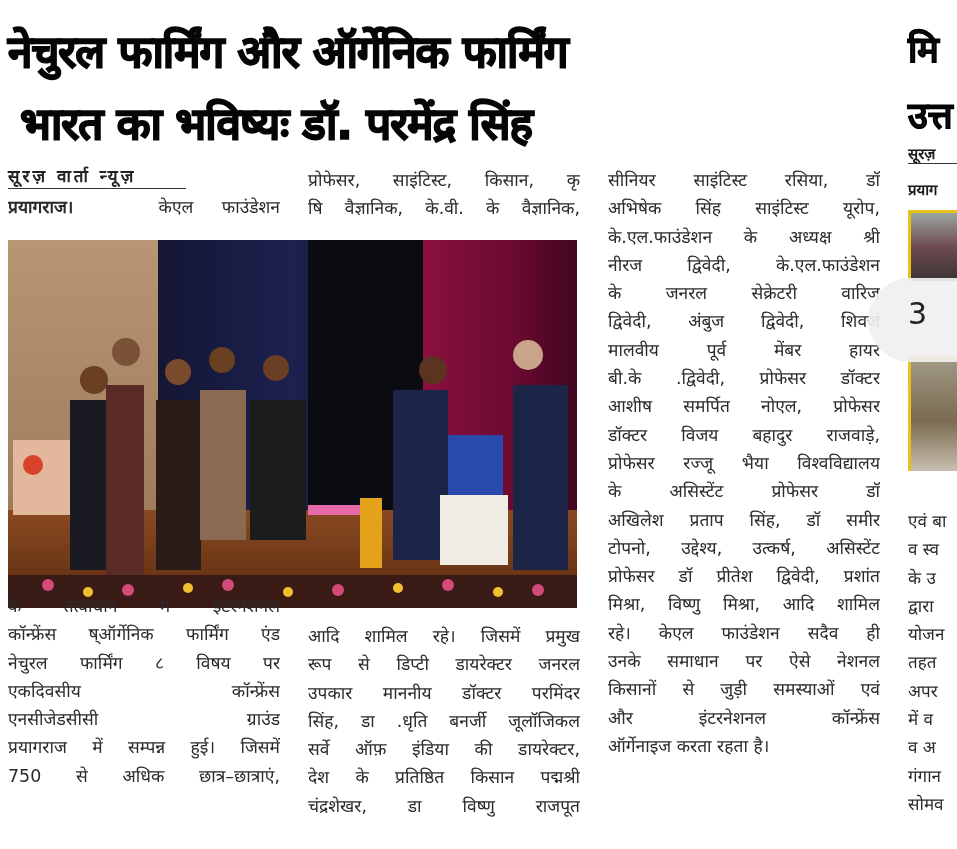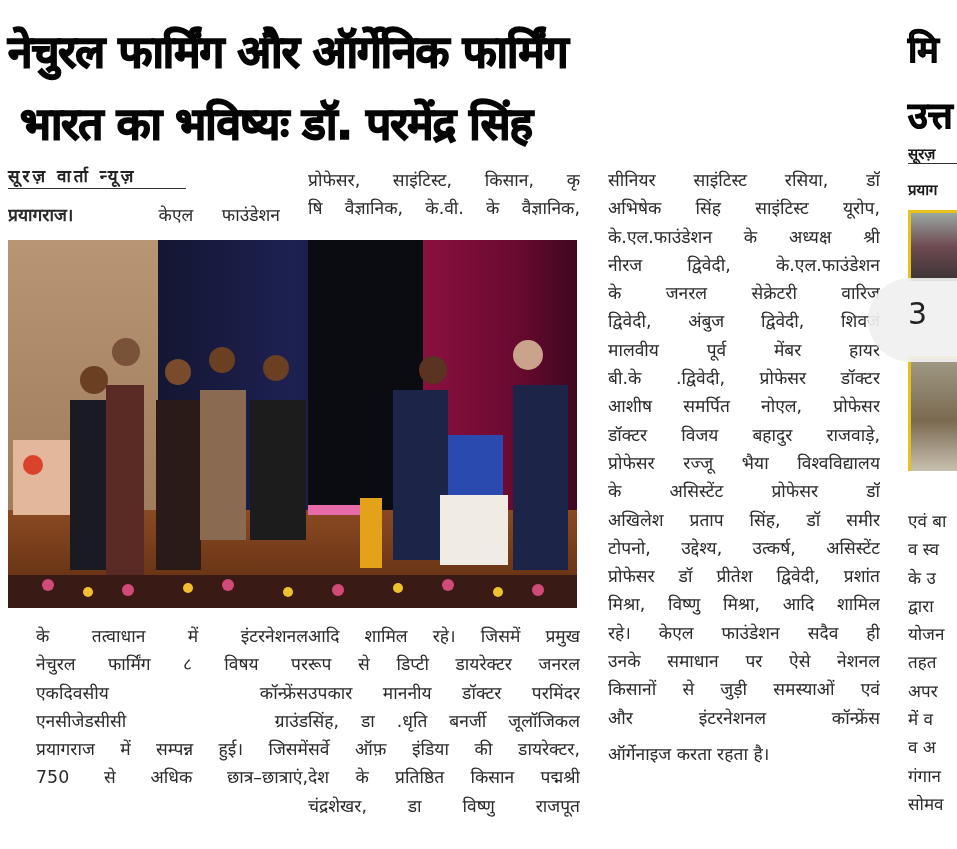--- a/index.html
+++ b/index.html
@@ -13,21 +13,21 @@
     font-family:"DejaVu Sans", sans-serif; font-size:44px; line-height:52px;
     letter-spacing:-1px; white-space:nowrap; -webkit-text-stroke:1.4px #050505;
   }
   #hl1 { top:26px; }
   #hl2 { top:98px;margin-left:12px; }
   .col {
     position:absolute; font-size:17.4px; line-height:28.3px; color:#2a2a2a;
     text-align:justify; text-align-last:justify; overflow:hidden;
   }
   .col .line { display:block; white-space:nowrap; text-align-last:justify; text-align:justify; height:28.3px; }
-  .col .line.last { text-align-last:left;margin-top:8px; }
+  .col .line.last { text-align-last:left; }
   .byline {
     position:absolute; left:8px; top:164px; font-size:17px; font-weight:bold; color:#222;
     border-bottom:1.5px solid #333; width:178px; line-height:24px; letter-spacing:3px;
   }
   .dateline-strong { font-weight:bold; }
   .photo {
     position:absolute; left:8px; top:240px; width:569px; height:368px; overflow:hidden;
     background:#6b3a1e;
   }
   .photo svg { display:block; }
@@ -147,22 +147,23 @@
   <span class="line">टोपनो, उद्देश्य, उत्कर्ष, असिस्टेंट</span>
   <span class="line">प्रोफेसर डॉ प्रीतेश द्विवेदी, प्रशांत</span>
   <span class="line">मिश्रा, विष्णु मिश्रा, आदि शामिल</span>
   <span class="line">रहे। केएल फाउंडेशन सदैव ही</span>
   <span class="line">उनके समाधान पर ऐसे नेशनल</span>
   <span class="line">किसानों से जुड़ी समस्याओं एवं</span>
   <span class="line">और इंटरनेशनल कॉन्फ्रेंस</span>
   <span class="line last">ऑर्गेनाइज करता रहता है।</span>
 </div>
 
-<div class="col" style="left:8px; top:622px; width:272px; height:210px;margin-left:28px;">
+<div class="col" style="left:8px; top:592px; width:272px; height:210px;">
   <span class="line">के तत्वाधान में इंटरनेशनल</span>
+  <span class="line">कॉन्फ्रेंस ष्ऑर्गेनिक फार्मिंग एंड</span>
   <span class="line">नेचुरल फार्मिंग ८ विषय पर</span>
   <span class="line">एकदिवसीय कॉन्फ्रेंस</span>
   <span class="line">एनसीजेडसीसी ग्राउंड</span>
   <span class="line">प्रयागराज में सम्पन्न हुई। जिसमें</span>
   <span class="line">750 से अधिक छात्र–छात्राएं,</span>
 </div>
 
 <div class="col" style="left:308px; top:622px; width:272px; height:210px;">
   <span class="line">आदि शामिल रहे। जिसमें प्रमुख</span>
   <span class="line">रूप से डिप्टी डायरेक्टर जनरल</span>

